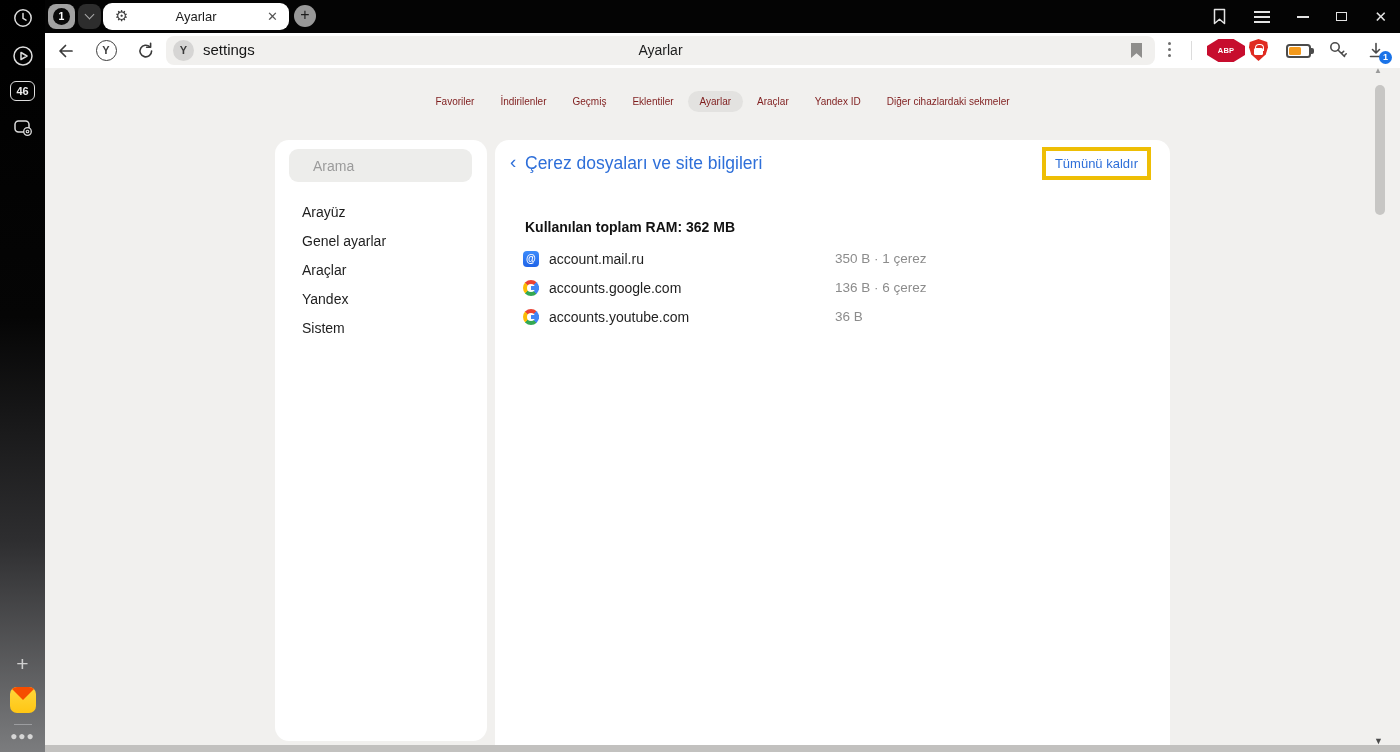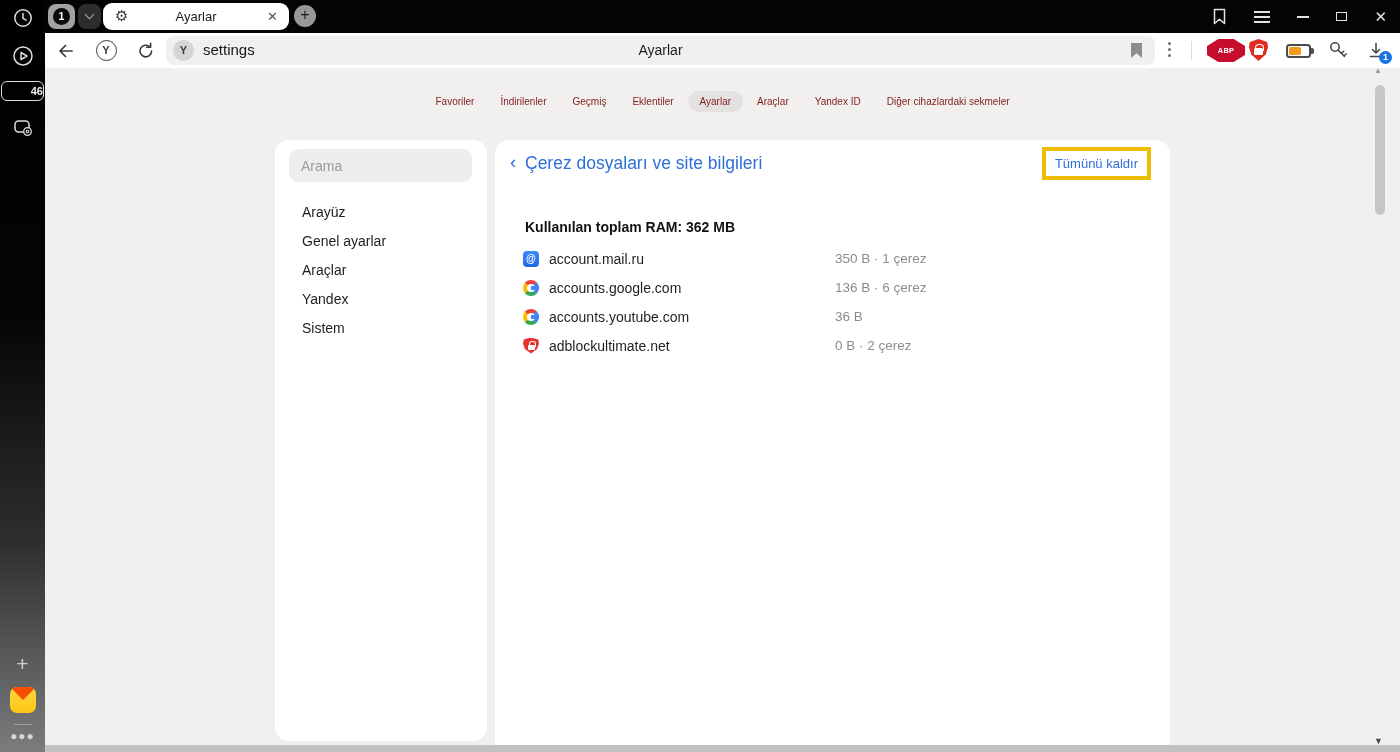--- a/index.html
+++ b/index.html
@@ -46,36 +46,36 @@
   .battery::before { content:""; position:absolute; left:1px; top:1px; width:12px; height:8px; background:#f49a1c; border-radius:1.5px; }
   .battery::after { content:""; position:absolute; right:-5px; top:2px; width:3px; height:6px; background:#4b4b4b; border-radius:0 2px 2px 0; }
   .keyic { position:absolute; left:1327px; top:6px; }
   .dl { position:absolute; left:1366px; top:7px; width:22px; height:22px; }
   .dl-badge { position:absolute; right:-4px; bottom:-2px; width:13px; height:13px; background:#1a73e8; border-radius:50%; color:#fff; font-size:9px; font-weight:700; text-align:center; line-height:13px; }
 
   
   #rail { position:absolute; left:0; top:0; width:45px; height:752px; z-index:50;
           background:linear-gradient(180deg,#000 0%,#050505 42%,#2e2e30 72%,#7b7c7e 100%); }
   .rail-ic { position:absolute; left:0; width:45px; display:flex; justify-content:center; }
-  .counter { width:43px; height:20px; border:1.6px solid #dedede; border-radius:6px; color:#ededed; font-size:11px; font-weight:700; text-align:right; line-height:18px; }
+  .counter { width:25px; height:20px; border:1.6px solid #dedede; border-radius:6px; color:#ededed; font-size:11px; font-weight:700; text-align:center; line-height:18px; }
   .rail-plus { color:#cfcfcf; font-size:21px; font-weight:300; line-height:1; }
   .mailic { position:relative; width:26px; height:26px; border-radius:7px; overflow:hidden; background:linear-gradient(180deg,#ffd83c,#ffc614); }
   .mailic::before { content:""; position:absolute; left:0; top:0; width:0; height:0; border-left:13px solid transparent; border-right:13px solid transparent; border-top:13px solid #f64d00; }
   .rail-div { width:18px; height:1px; background:#9c9da0; }
   .rail-dots { color:#d6d6d6; font-size:12px; letter-spacing:1px; }
 
   
   #content { position:absolute; left:45px; top:68px; width:1355px; height:684px; background:#f1f0ee; }
   #navrow { position:absolute; left:0; top:23px; width:1355px; display:flex; justify-content:center; gap:2px; }
   .nav-tab { font-size:10px; color:#7f1d1d; padding:5px 12px; border-radius:14px; white-space:nowrap; }
   .nav-tab.active { background:#e3e2e0; }
 
   #side-card { position:absolute; left:230px; top:72px; width:212px; height:601px; background:#fff; border-radius:14px; }
   .search-wrap { position:absolute; left:14px; top:9px; width:183px; height:33px; background:#ededeb; border-radius:9px; }
-  .search-wrap input { width:100%; height:100%; border:none; outline:none; background:transparent; padding:0 12px; font-size:14px; font-family:"Liberation Sans",sans-serif; color:#0c4a6e; }
+  .search-wrap input { width:100%; height:100%; border:none; outline:none; background:transparent; padding:0 12px; font-size:14px; font-family:"Liberation Sans",sans-serif; color:#0c4a6e;margin-left:12px; }
   .search-wrap input::placeholder { color:#9b9b9b; }
   #side-items { position:absolute; left:0; top:57px; width:212px; }
   .side-item { height:29px; display:flex; align-items:center; padding-left:27px; font-size:14px; color:#1e1e1e; }
 
   #main-card { position:absolute; left:450px; top:72px; width:675px; height:612px; background:#fff; border-radius:14px 14px 0 0; }
   .back-chev { position:absolute; left:15px; top:11px; font-size:19px; color:#2e6fd9; }
   .cookies-title { position:absolute; left:30px; top:13px; font-size:17.5px; color:#2e6fd9; }
   .remove-all { position:absolute; right:19px; top:7px; border:4px solid #eebe05; padding:5px 9px; font-size:13px; color:#2e6fd9; background:#fff; }
   .ram-line { position:absolute; left:30px; top:79px; font-size:14px; font-weight:700; color:#121212; }
   #site-rows { position:absolute; left:0; top:104px; width:675px; }
@@ -273,25 +273,20 @@
             <span class="site-name">accounts.google.com</span>
             <span class="site-info">136 B · 6 çerez</span>
           </div>
 
           <div class="site-row">
             <span class="site-icon google-icon"></span>
             <span class="site-name">accounts.youtube.com</span>
             <span class="site-info">36 B</span>
           </div>
 
-          <div class="site-row">
-            <span class="site-icon adblockultimate-icon"></span>
-            <span class="site-name">adblockultimate.net</span>
-            <span class="site-info">0 B · 2 çerez</span>
-          </div>
         </div>
     </div>
 
     <span class="varrow-up">▲</span>
     <div class="vthumb"></div>
     <span class="varrow-down">▼</span>
     <div class="hbar"></div>
   </div>
 
 </div>

